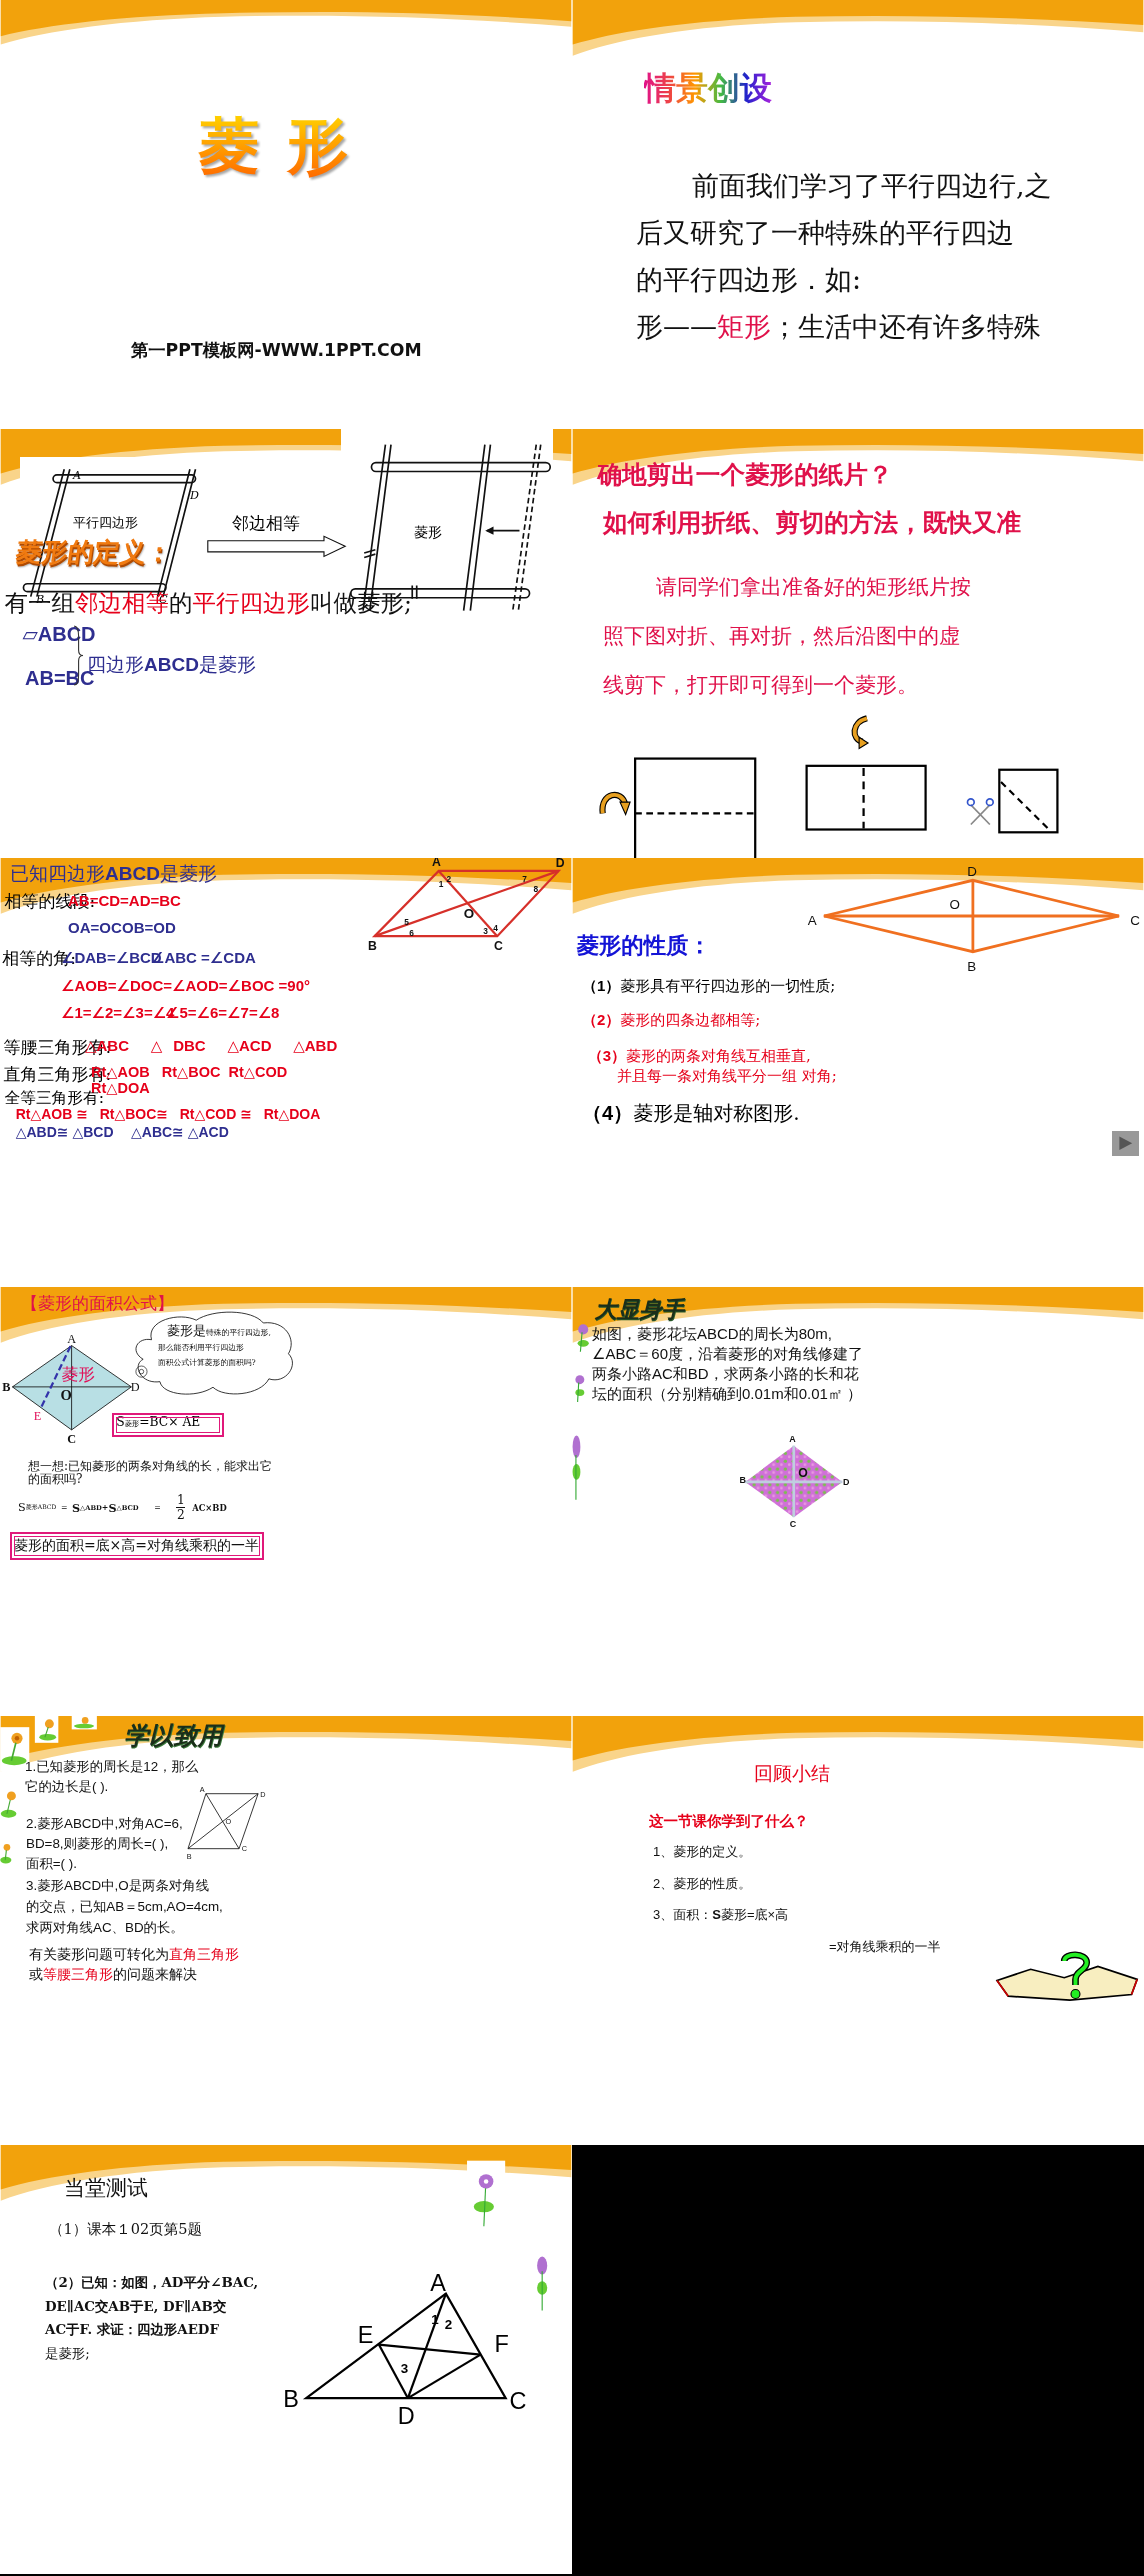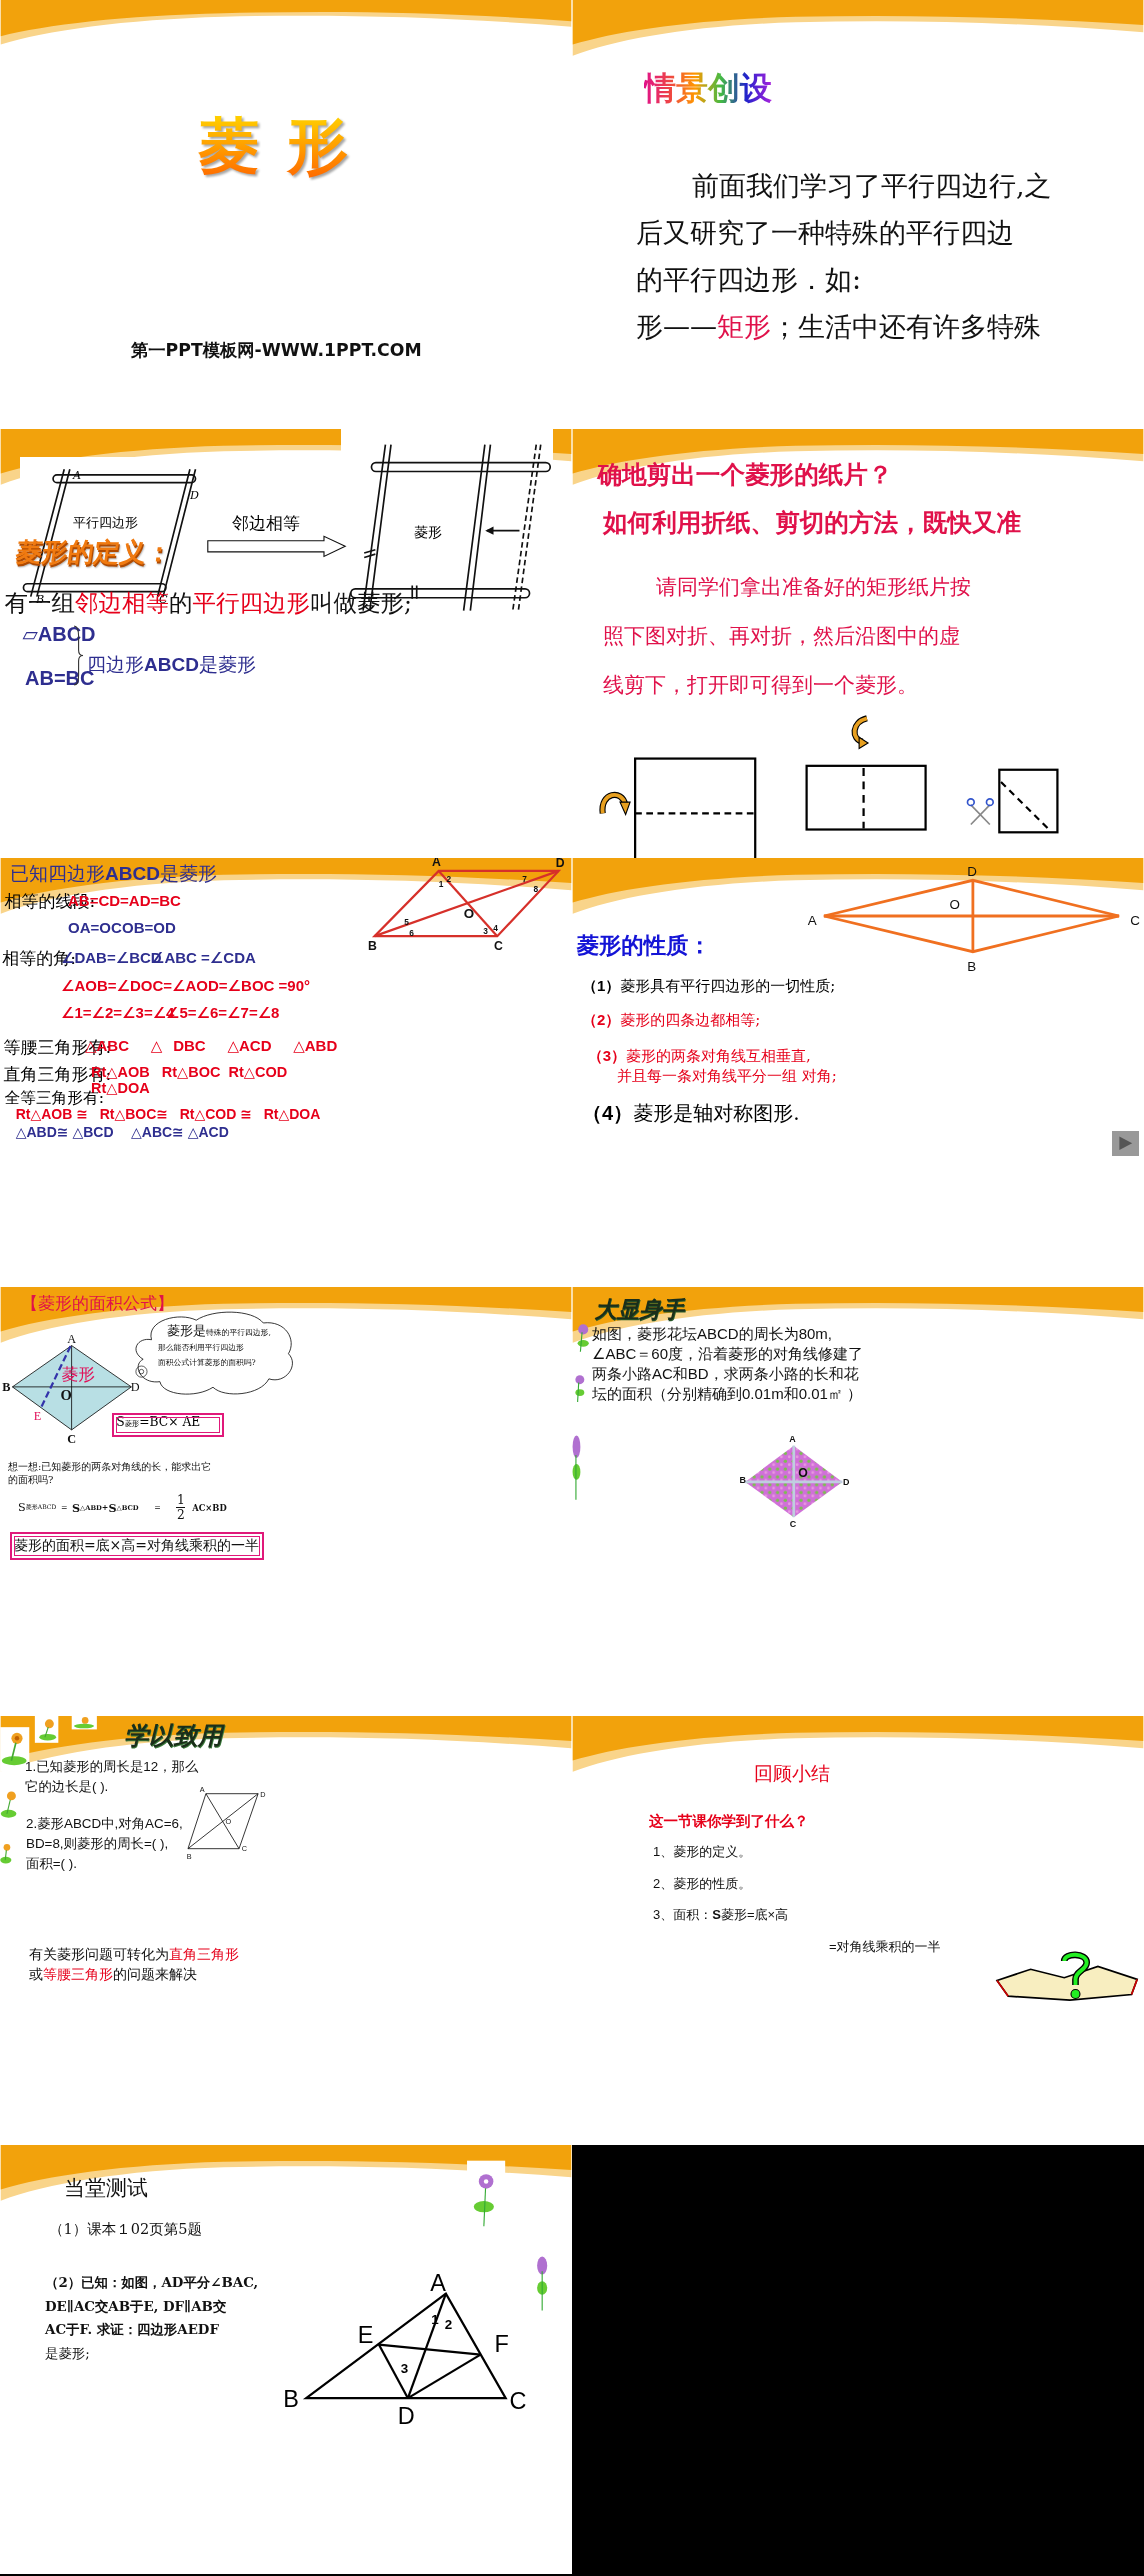--- a/index.html
+++ b/index.html
@@ -254,21 +254,21 @@
       <circle cx="22" cy="112" r="4" fill="none" stroke="#111" stroke-width="1.2"></circle>
     </svg>
     <div class="abs serif" style="left:158px;top:36px;font-size:7.8px;line-height:15px;color:#111;">
       <div><span style="font-size:13px;margin-left:9px;">菱形是</span><span>特殊的平行四边形,</span></div>
       <div>那么能否利用平行四边形</div>
       <div>面积公式计算菱形的面积吗?</div>
     </div>
     <div class="pinkbox serif" style="left:112px;top:126px;width:108px;height:20px;">
       <span style="font-size:12.3px;margin-left:2.2px;">S</span><span style="font-size:7.3px;">菱形</span><span style="font-size:12.3px;">=BC× AE</span>
     </div>
-    <div class="abs serif" style="left:8px;top:173px;font-size:10px;line-height:13.4px;color:#111;">
+    <div class="abs serif" style="left:28px;top:173px;font-size:12px;line-height:13.4px;color:#111;">
       <div>想一想:已知菱形的两条对角线的长，能求出它</div>
       <div>的面积吗?</div>
     </div>
     <div class="abs serif" style="left:18px;top:206px;color:#111;display:flex;align-items:center;">
       <span style="font-size:11.2px">S</span>
         <span style="font-size:6.1px">菱形ABCD</span>
       <span style="font-size:7.8px;margin:0 4.5px">=</span>
       <span class="bold" style="font-size:11.2px">S</span>
         <span class="bold" style="font-size:6.7px">△ABD</span>
         <span class="bold" style="font-size:7.8px">+</span>
@@ -373,20 +373,25 @@
     <div class="abs" style="left:124px;top:3.4px;font-size:24.6px;font-style:italic;font-weight:bold;color:#1a2e1a;text-shadow:0.6px 1.1px 0 #3a7a3a;">学以致用</div>
     <div class="abs sans" style="left:25px;top:41px;font-size:13.4px;line-height:20px;color:#111;">
       <div>1.已知菱形的周长是12，那么</div>
       <div>它的边长是( ).</div>
     </div>
     <div class="abs sans" style="left:26px;top:98px;font-size:13.4px;line-height:20px;color:#111;">
       <div>2.菱形ABCD中,对角AC=6,</div>
       <div>BD=8,则菱形的周长=( ),</div>
       <div>面积=( ).</div>
     </div>
+    <div class="abs sans" style="left:26px;top:159px;font-size:13.4px;line-height:21px;color:#111;">
+      <div>3.菱形ABCD中,O是两条对角线</div>
+      <div>的交点，已知AB＝5cm,AO=4cm,</div>
+      <div>求两对角线AC、BD的长。</div>
+    </div>
     <div class="abs sans" style="left:29px;top:228px;font-size:14px;line-height:20px;color:#111;">
       <div><span>有关菱形问题可转化为</span><span class="red">直角三角形</span></div>
       <div><span>或</span><span class="red">等腰三角形</span><span>的问题来解决</span></div>
     </div>
     <svg class="abs" style="left:179px;top:67px" width="101" height="73" viewBox="0 0 180 130">
       <g fill="none" stroke="#111" stroke-width="1.5">
         <polygon points="48,19 141,19 107,117 16,117"></polygon>
         <line x1="48" y1="19" x2="107" y2="117"></line>
         <line x1="16" y1="117" x2="141" y2="19"></line>
       </g>

